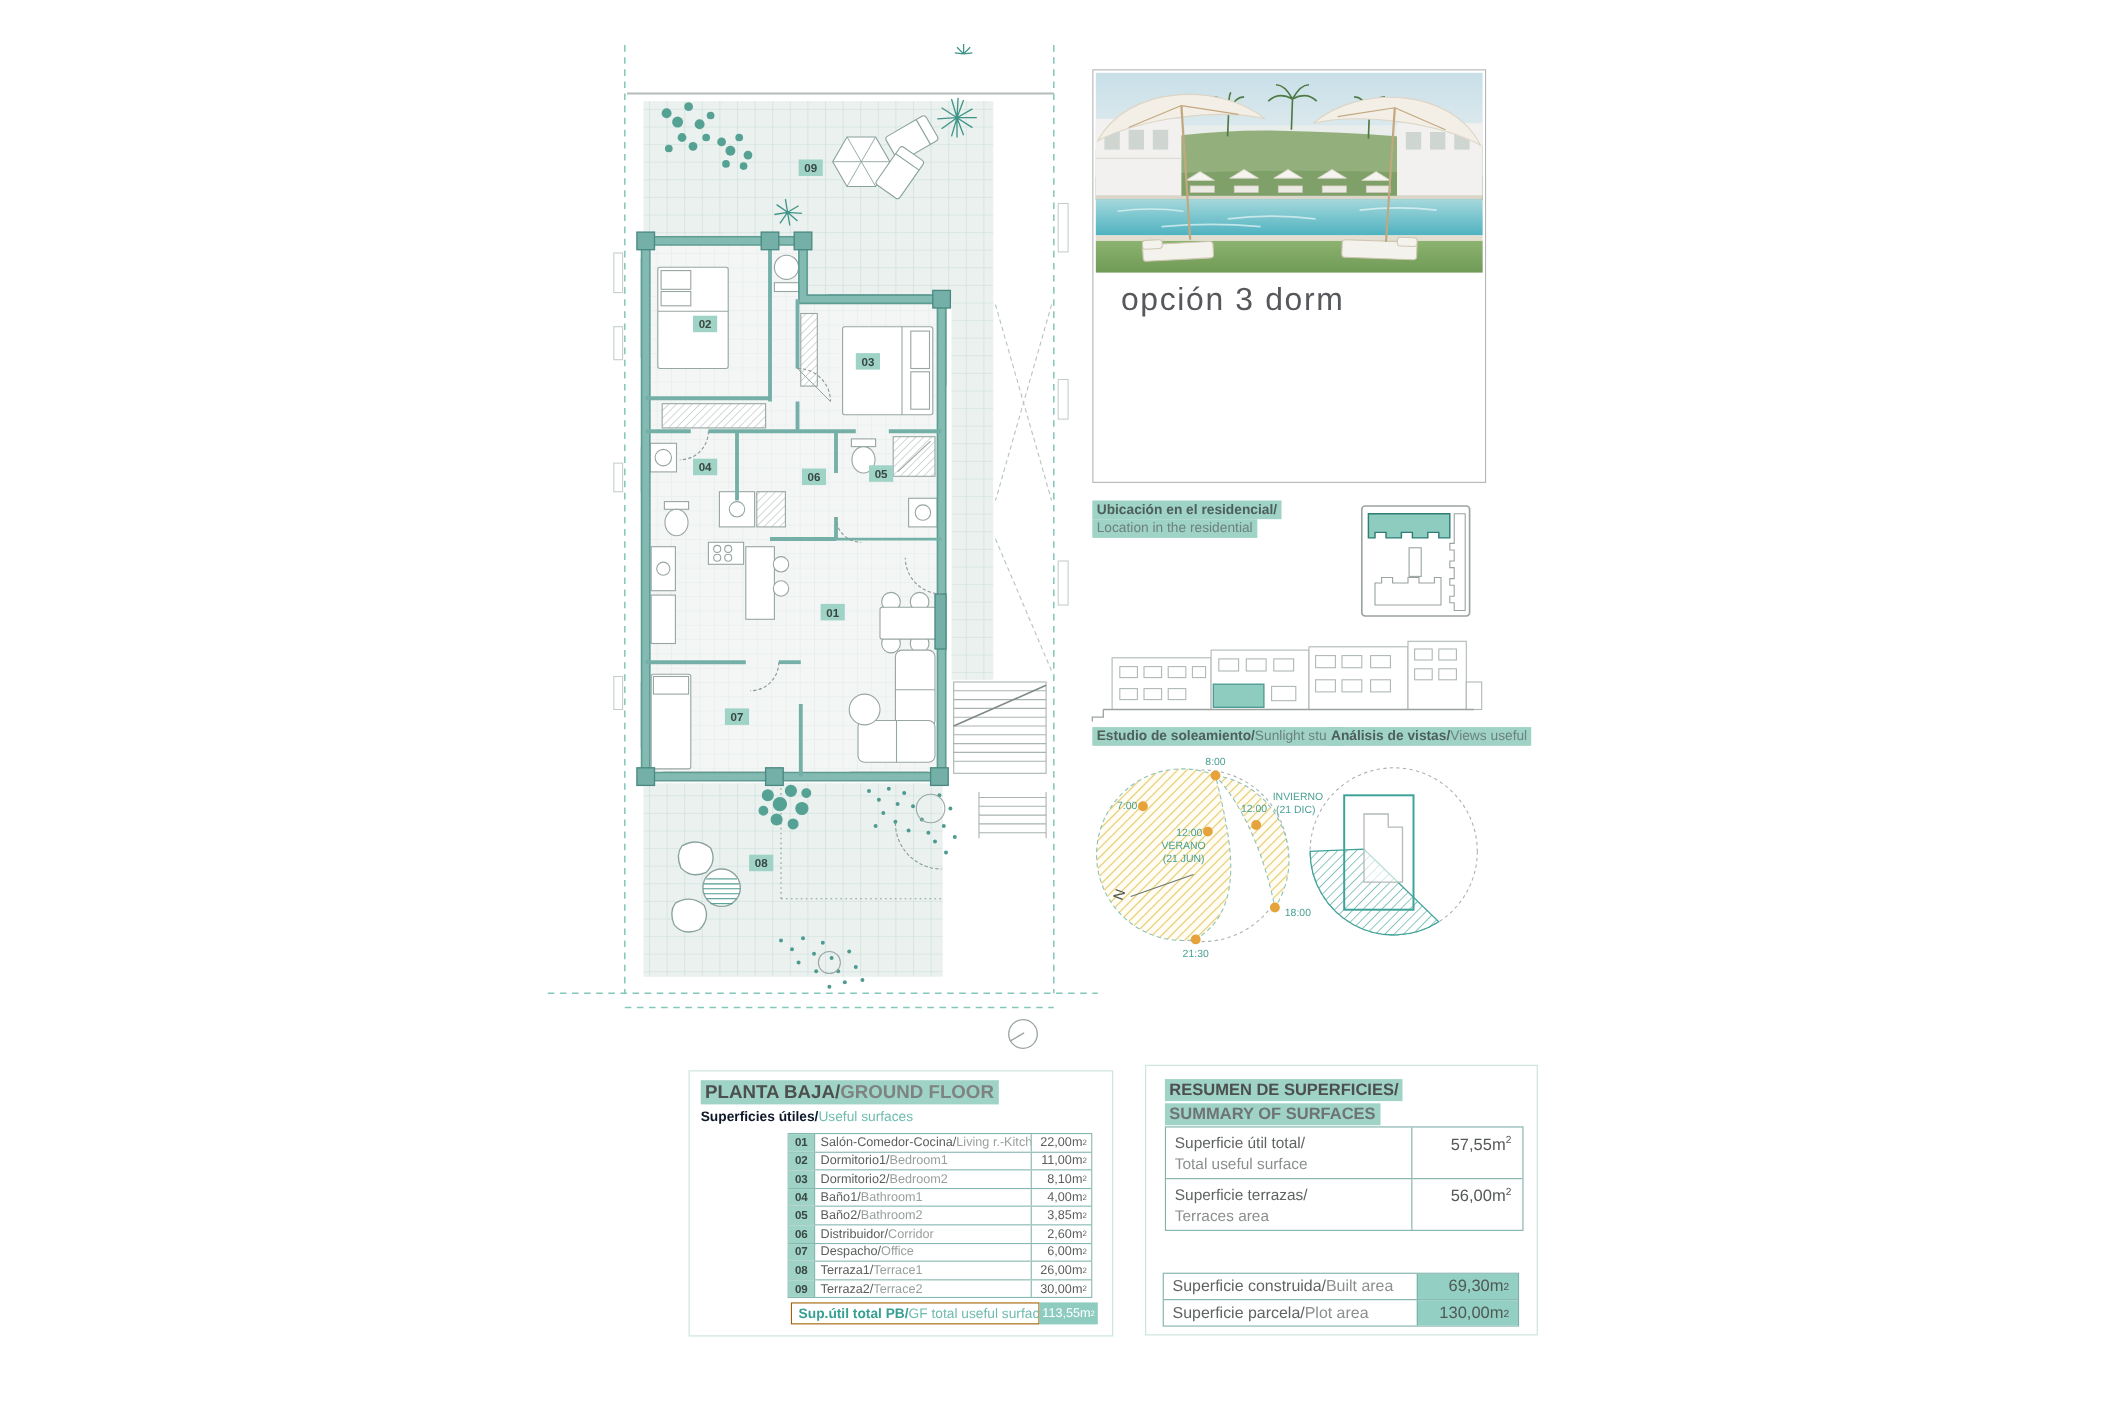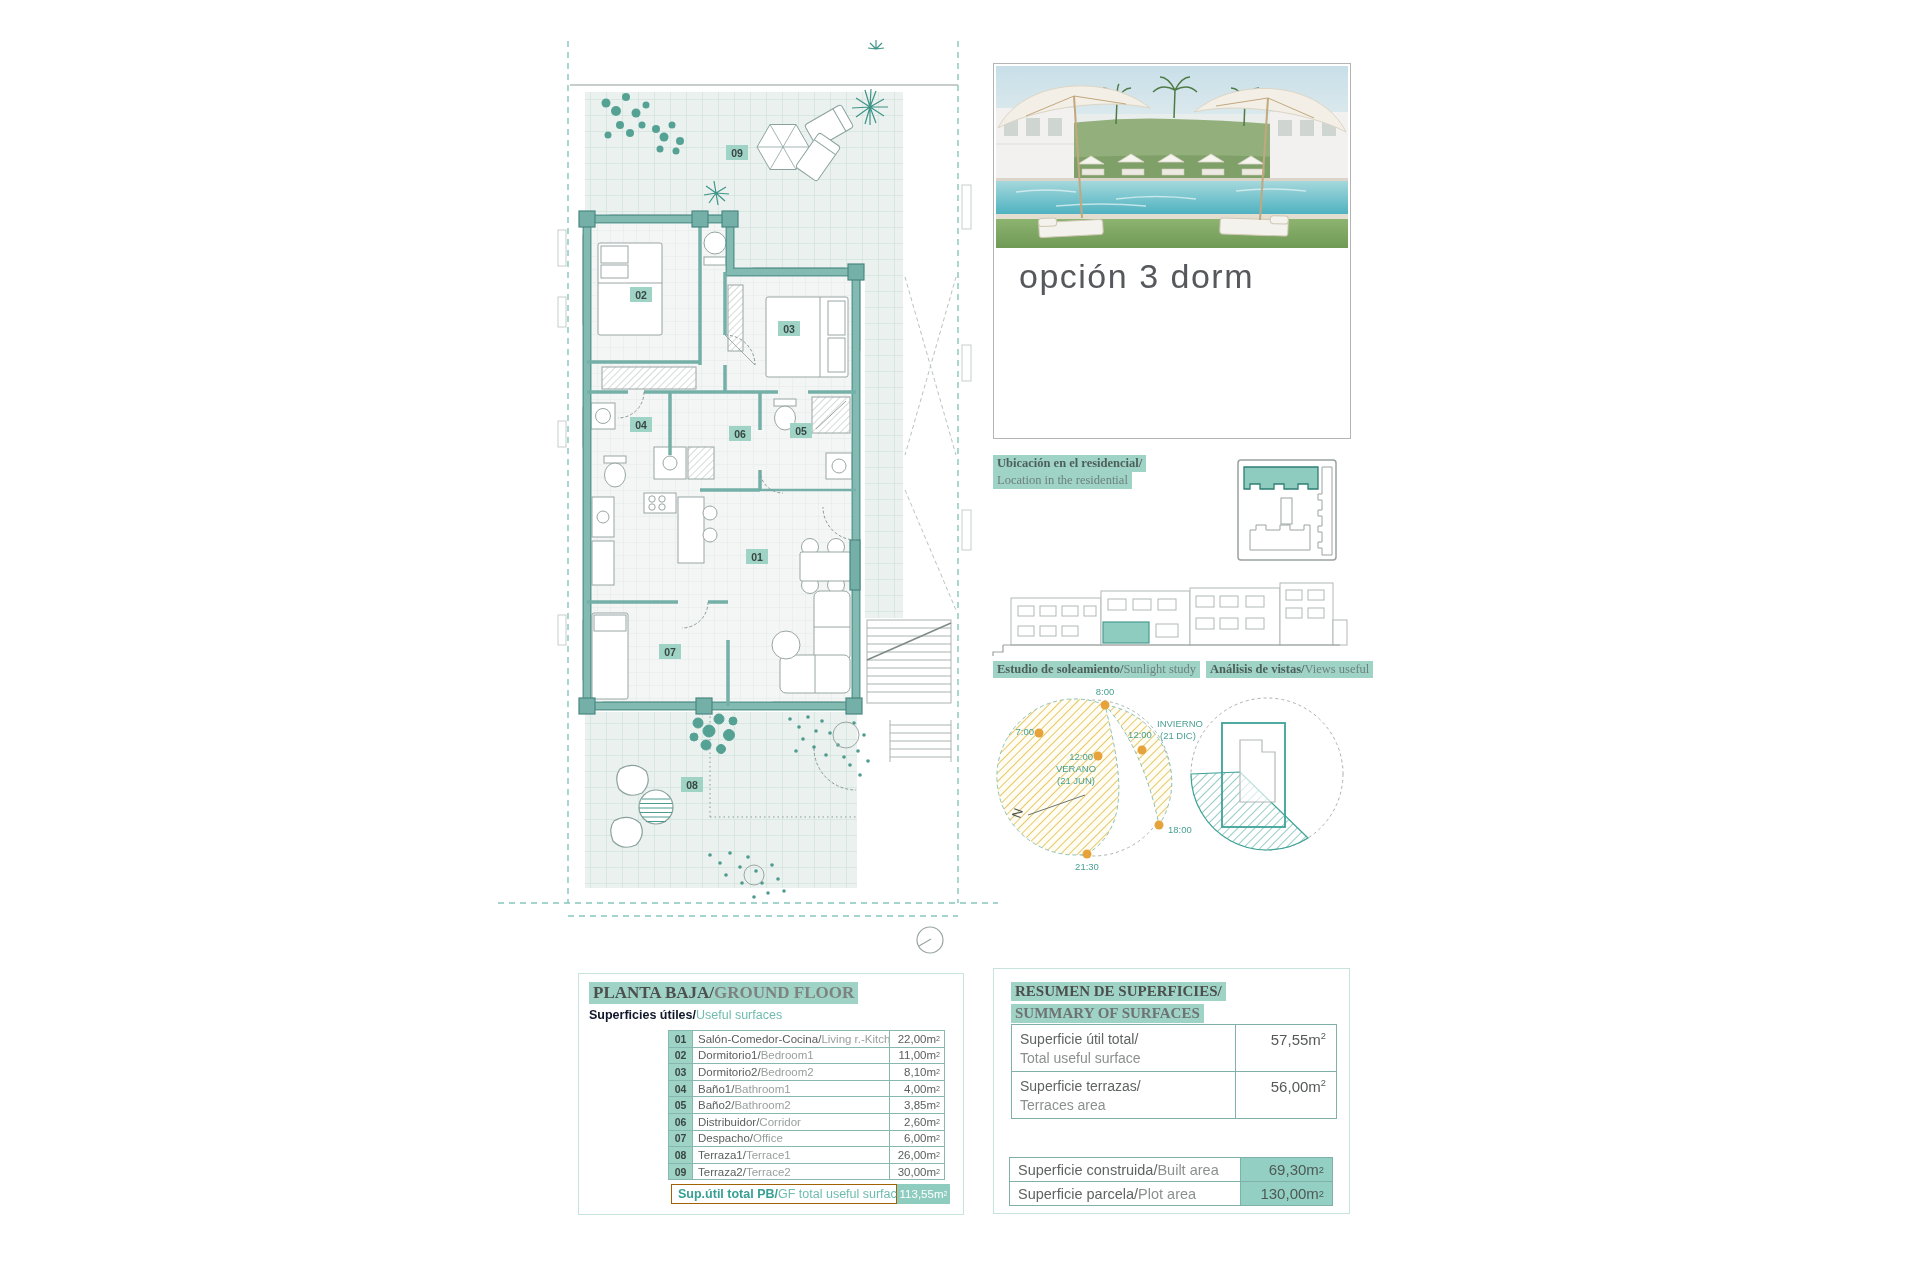--- a/index.html
+++ b/index.html
@@ -1,30 +1,30 @@
 <!DOCTYPE html>
 <html><head>
 <meta charset="utf-8">
 <style>
   html,body{margin:0;padding:0;background:#fff;}
   .page{position:relative;width:1920px;height:1280px;background:#fff;overflow:hidden;
         font-family:"Liberation Sans",sans-serif;color:#5a5e5c;}
   .abs{position:absolute;}
   svg text{font-family:"Liberation Sans",sans-serif;}
   
-  .hl{background:#9ed3c6;padding:1px 4px 2px 4px;display:inline;box-decoration-break:clone;font-family:Liberation Serif, serif;}
+  .hl{background:#9ed3c6;padding:1px 4px 2px 4px;display:inline;box-decoration-break:clone;}
   
   .opt-panel{border:1px solid #b3b5b4;background:#fff;}
-  .opt-title{font-size:34px;letter-spacing:1.5px;color:#56585c;font-weight:500;white-space:nowrap;}
+  .opt-title{font-size:29px;letter-spacing:1.5px;color:#56585c;font-weight:500;white-space:nowrap;}
   
   .sec-label{font-size:12.5px;line-height:17px;}
   .sec-label .es{color:#4e5f5a;font-weight:bold;}
   .sec-label .en{color:#6e817c;}
   
-  .lbox{border:1.5px solid #c7e3dd;background:#fff;}
+  .lbox{border:1.5px solid #c7e3dd;background:#fff;margin-left:48px;}
   .lt-title{font-size:17px;font-weight:bold;color:#4c4f4e;white-space:nowrap;}
   .lt-title .en{color:#7e8381;}
   .lt-sub{font-size:12.5px;}
   .lt-sub .es{color:#0f172a;font-weight:bold;}
   .lt-sub .en{color:#6fbcaf;}
   .ltable{border:1px solid #86b7b0;}
   .lrow{display:flex;height:15.6px;border-top:1px solid #86b7b0;}
   .lrow:first-child{border-top:none;}
   .c-num{width:23px;background:#9ed3c6;color:#3a4743;font-weight:bold;font-size:10.5px;
          display:flex;align-items:center;justify-content:center;border-right:1px solid #86b7b0;}

